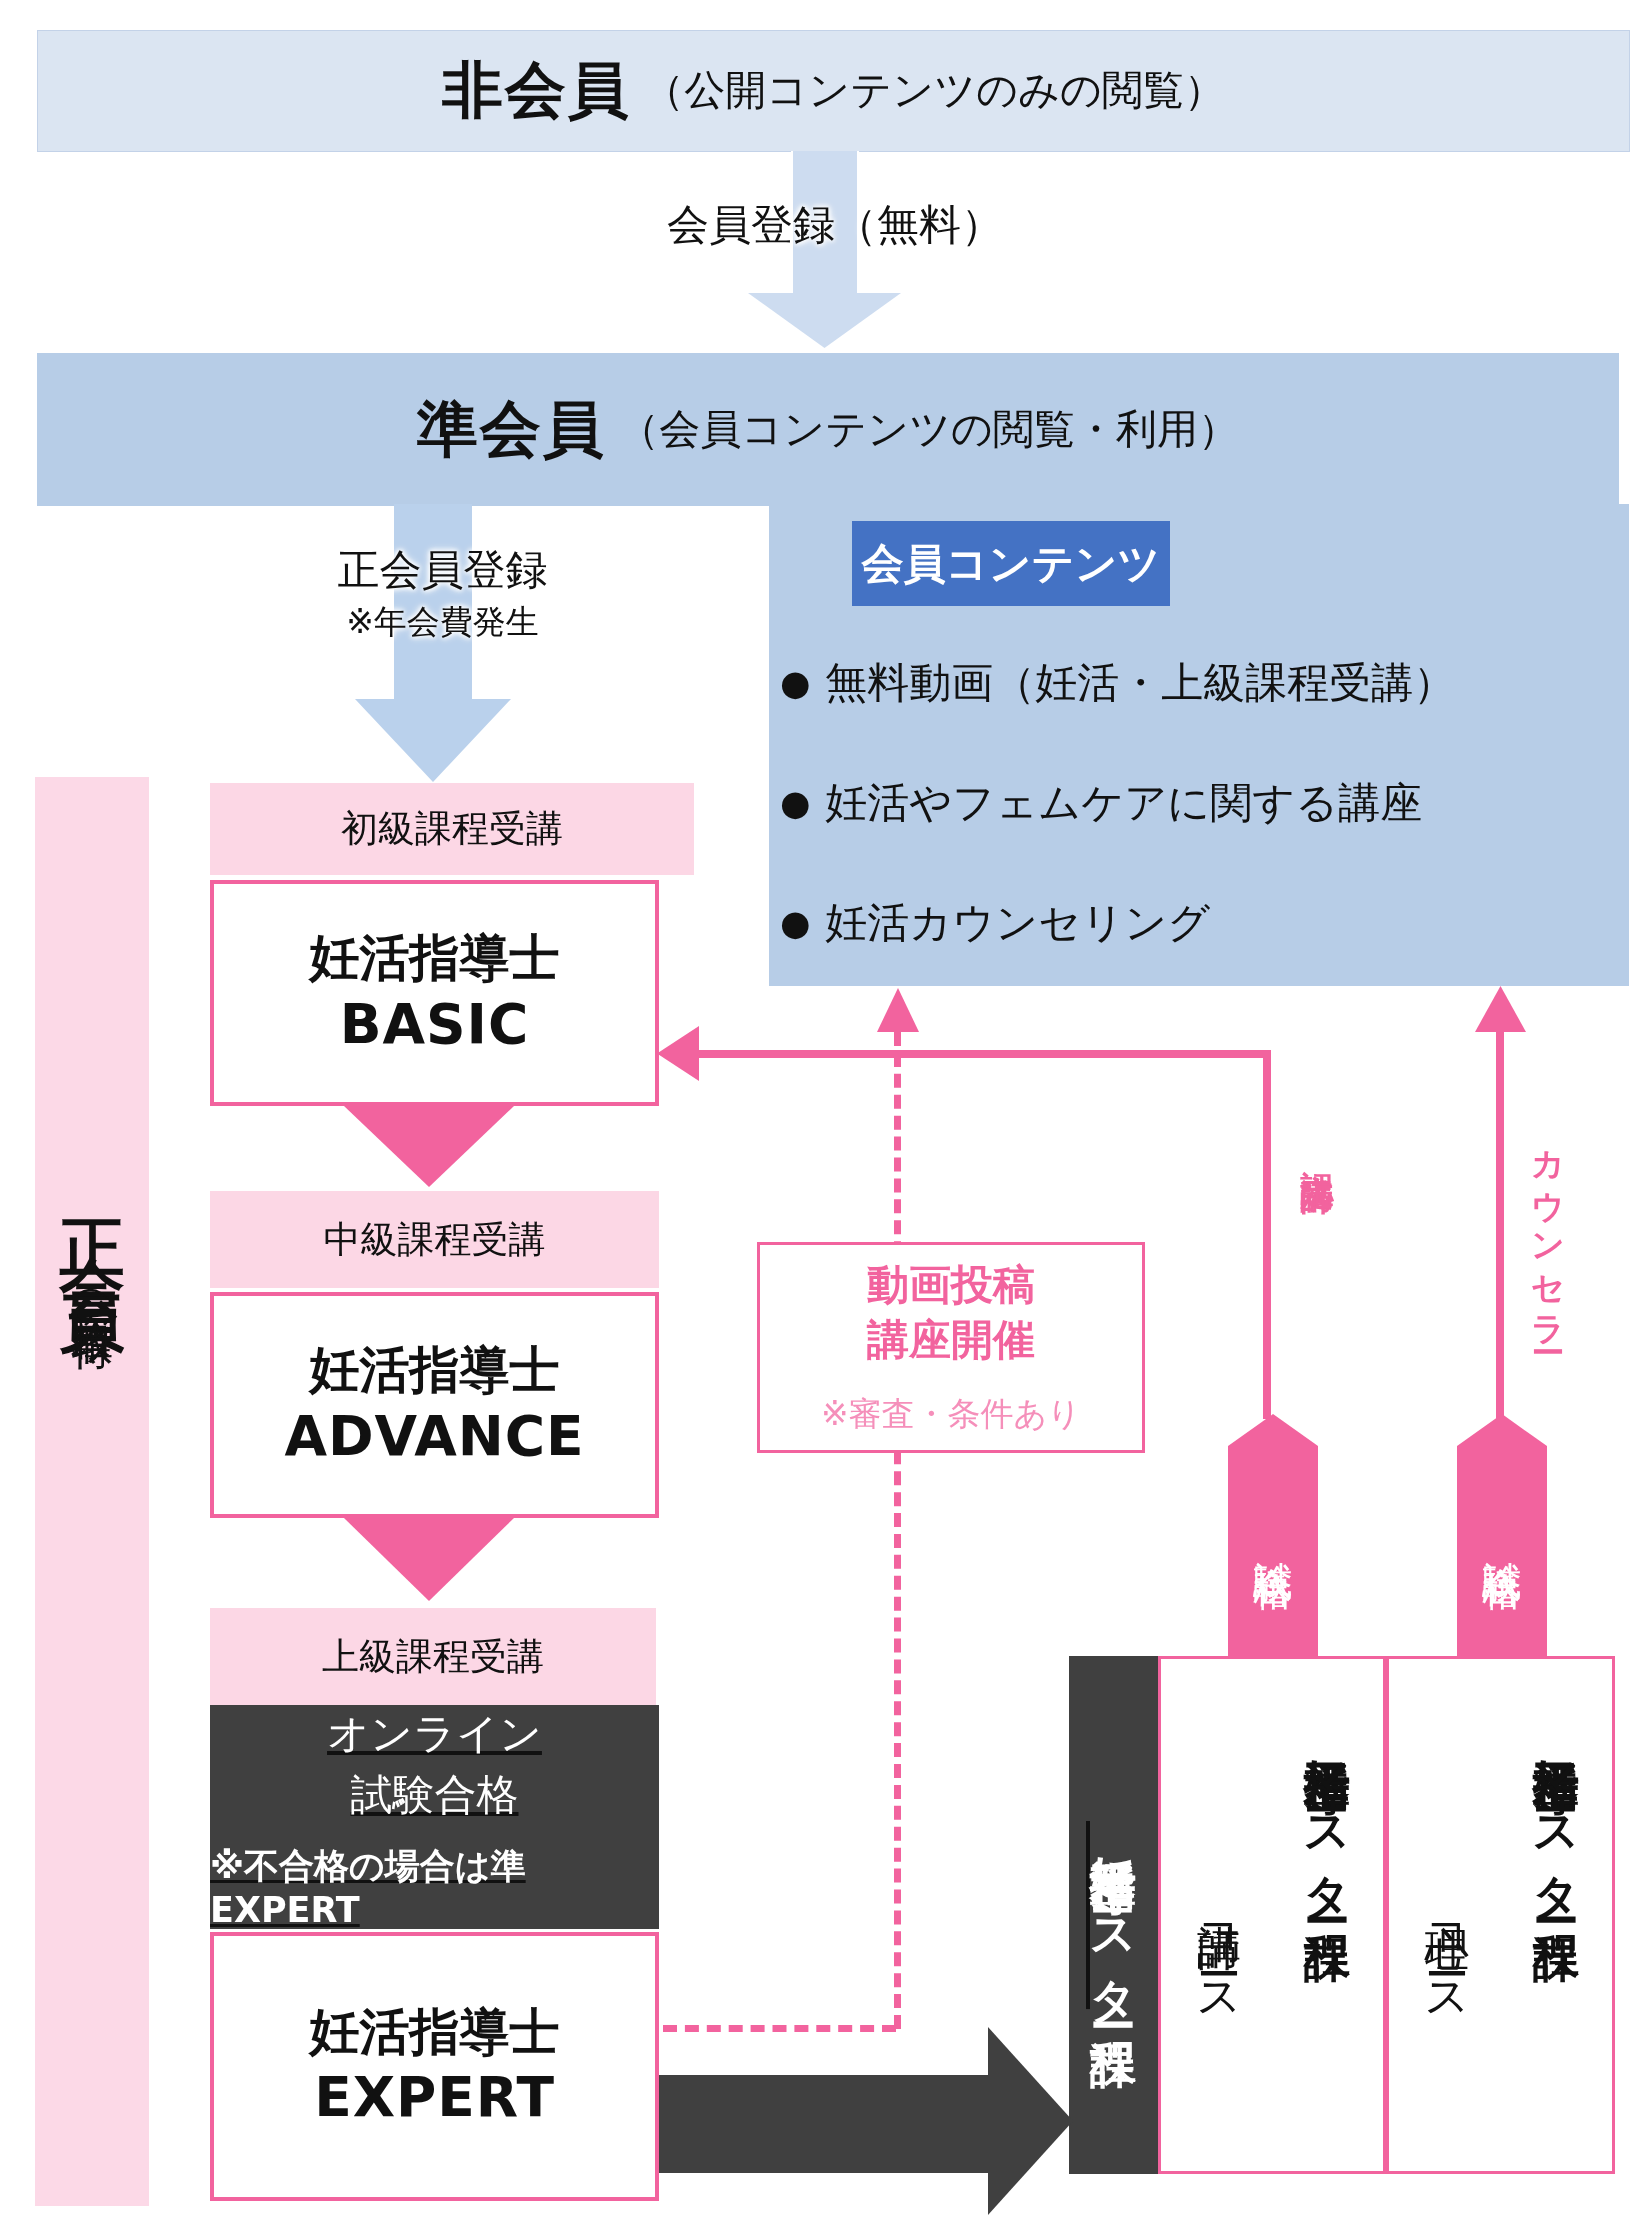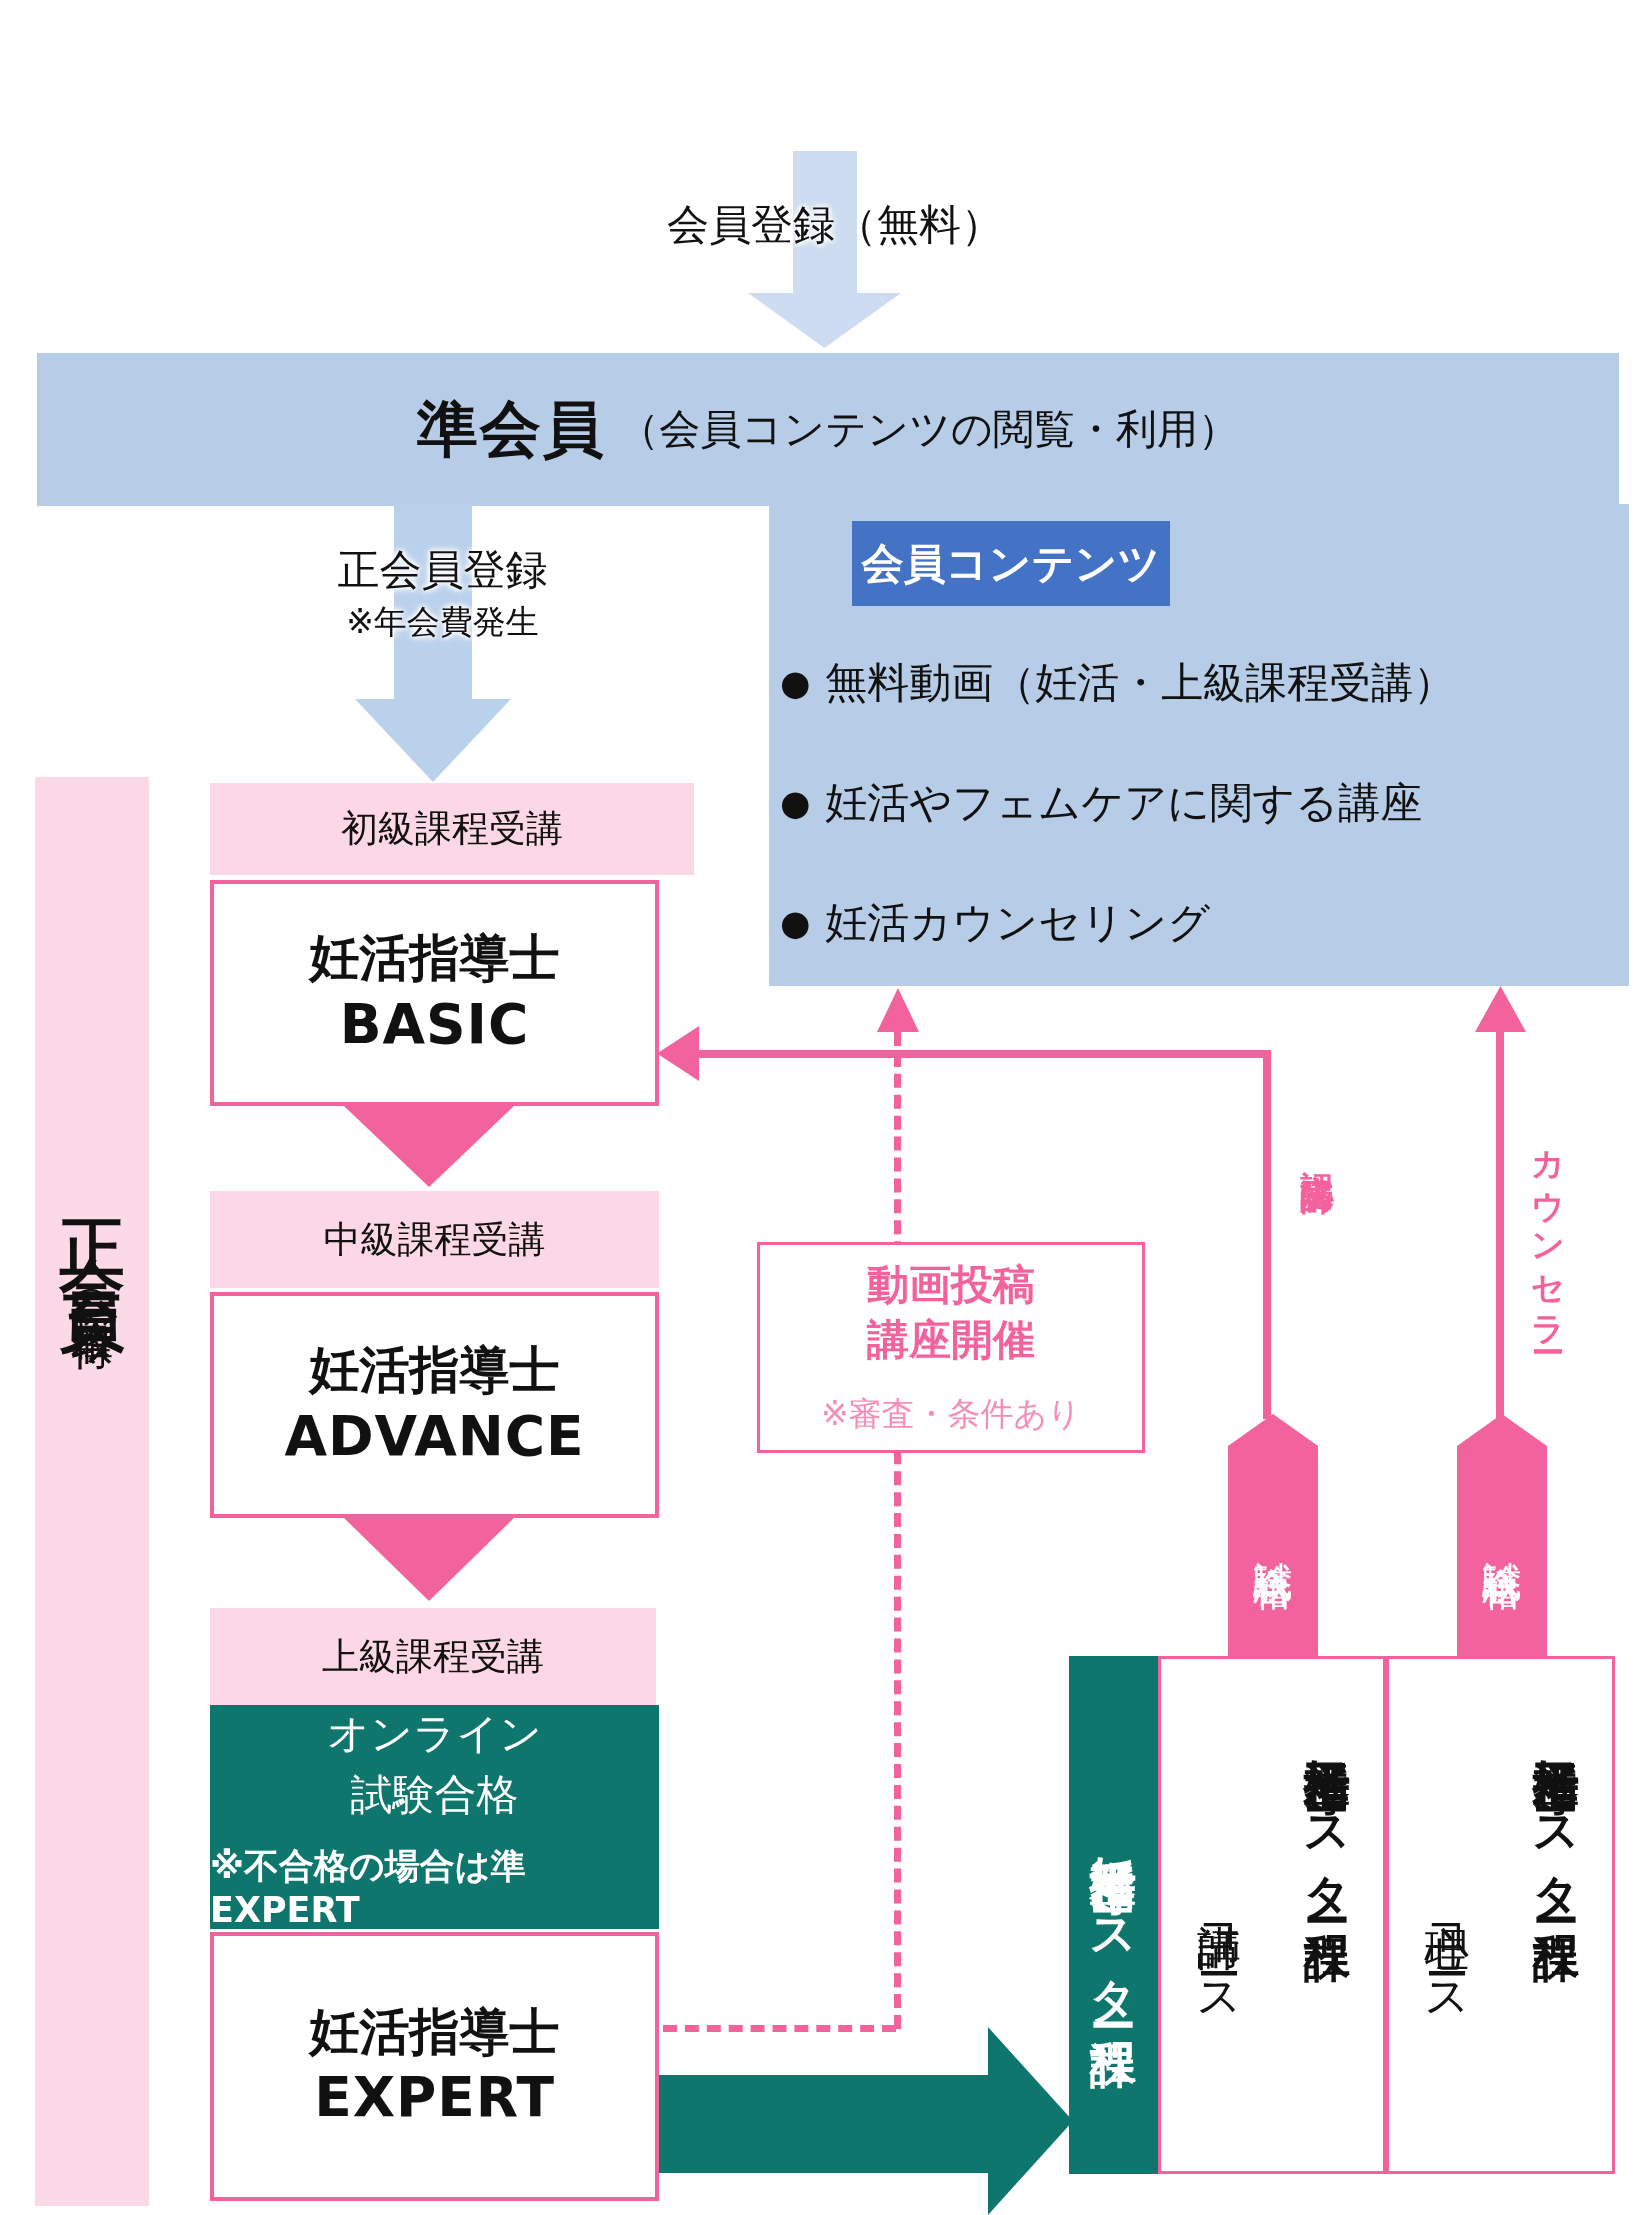--- a/index.html
+++ b/index.html
@@ -21,21 +21,21 @@
   .bshaft2{background:#bad1ec;}
   .bhead2{background:#bad1ec;clip-path:polygon(50% 100%,0 0,100% 0);}
 
   
   .mc-header{background:#4472c4;color:#fff;font-size:42px;font-weight:bold;}
   .mc-item{font-size:42px;display:flex;align-items:center;}
   .mc-bullet{font-size:35px;margin-right:14.8px;}
 
   
   .pink-light{background:#fcd7e5;}
-  .pink-solid{background:#0f766e;}
+  .pink-solid{background:#404040;text-decoration:underline;}
   .pink-border{background:#fff;border:4.6px solid #f2639e;}
   .course-label{font-size:37px;}
   .big-line1{font-size:50px;font-weight:bold;line-height:1.25;}
   .big-line2{font-size:55px;font-weight:bold;line-height:1.25;letter-spacing:0.9px;}
   .tri-down{background:#f2639e;clip-path:polygon(50% 100%,0 0,100% 0);}
   .white{color:#fff;}
   .online-l{font-size:42px;line-height:1.45;color:#fff;}
   .online-note{font-size:35px;font-weight:bold;color:#fff;margin-top:16.6px;}
 
   
@@ -63,20 +63,24 @@
 
   
   .bar-main{font-size:65px;font-weight:bold;letter-spacing:0.55em;}
   .bar-sub{font-size:42px;letter-spacing:0.12em;}
 </style>
 </head>
 <body>
 
 <div id="canvas">
 
+  <div class="abs tier1 center" style="left:37px;top:29.5px;width:1593px;height:122px;">
+    <span class="tier-title">非会員</span>
+    <span class="tier-sub">（公開コンテンツのみの閲覧）</span>
+  </div>
 
   <div class="abs bshaft1" style="left:791px;top:151px;width:68px;height:144px;"></div>
   <div class="abs bhead1" style="left:748px;top:293px;width:153px;height:55px;"></div>
   <div class="abs center halo" style="left:572px;top:199px;width:526px;height:52px;font-size:42px;">会員登録（無料）</div>
 
   <div class="abs tier center" style="left:37px;top:353px;width:1582px;height:153px;">
     <span class="tier-title">準会員</span>
     <span class="tier-sub">（会員コンテンツの閲覧・利用）</span>
   </div>
 

